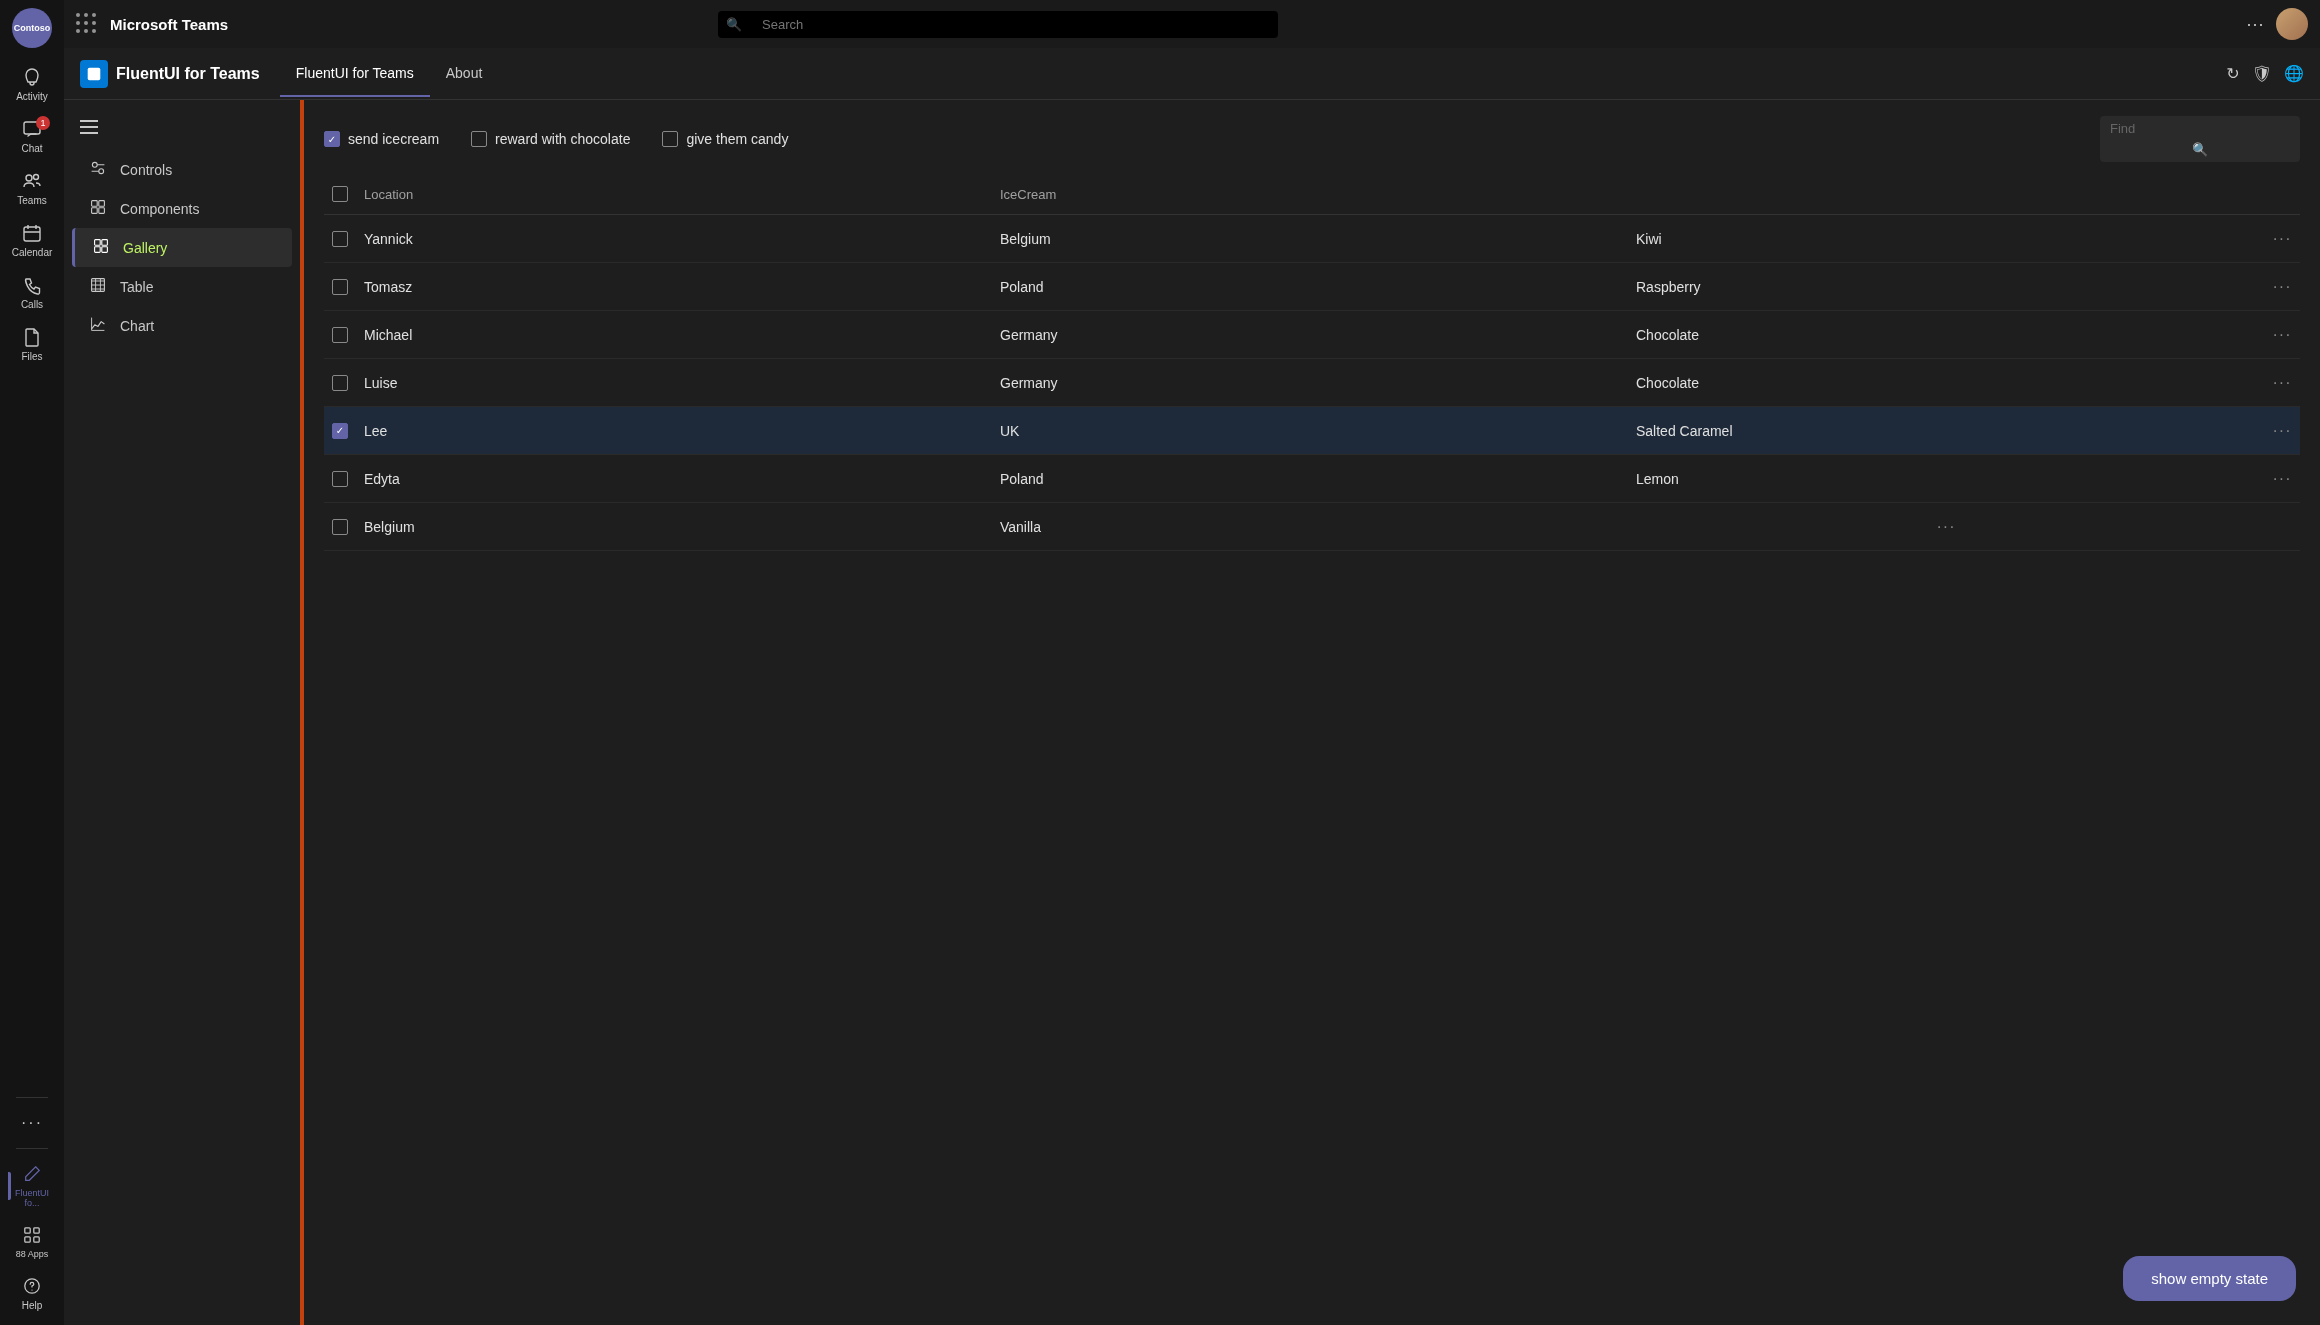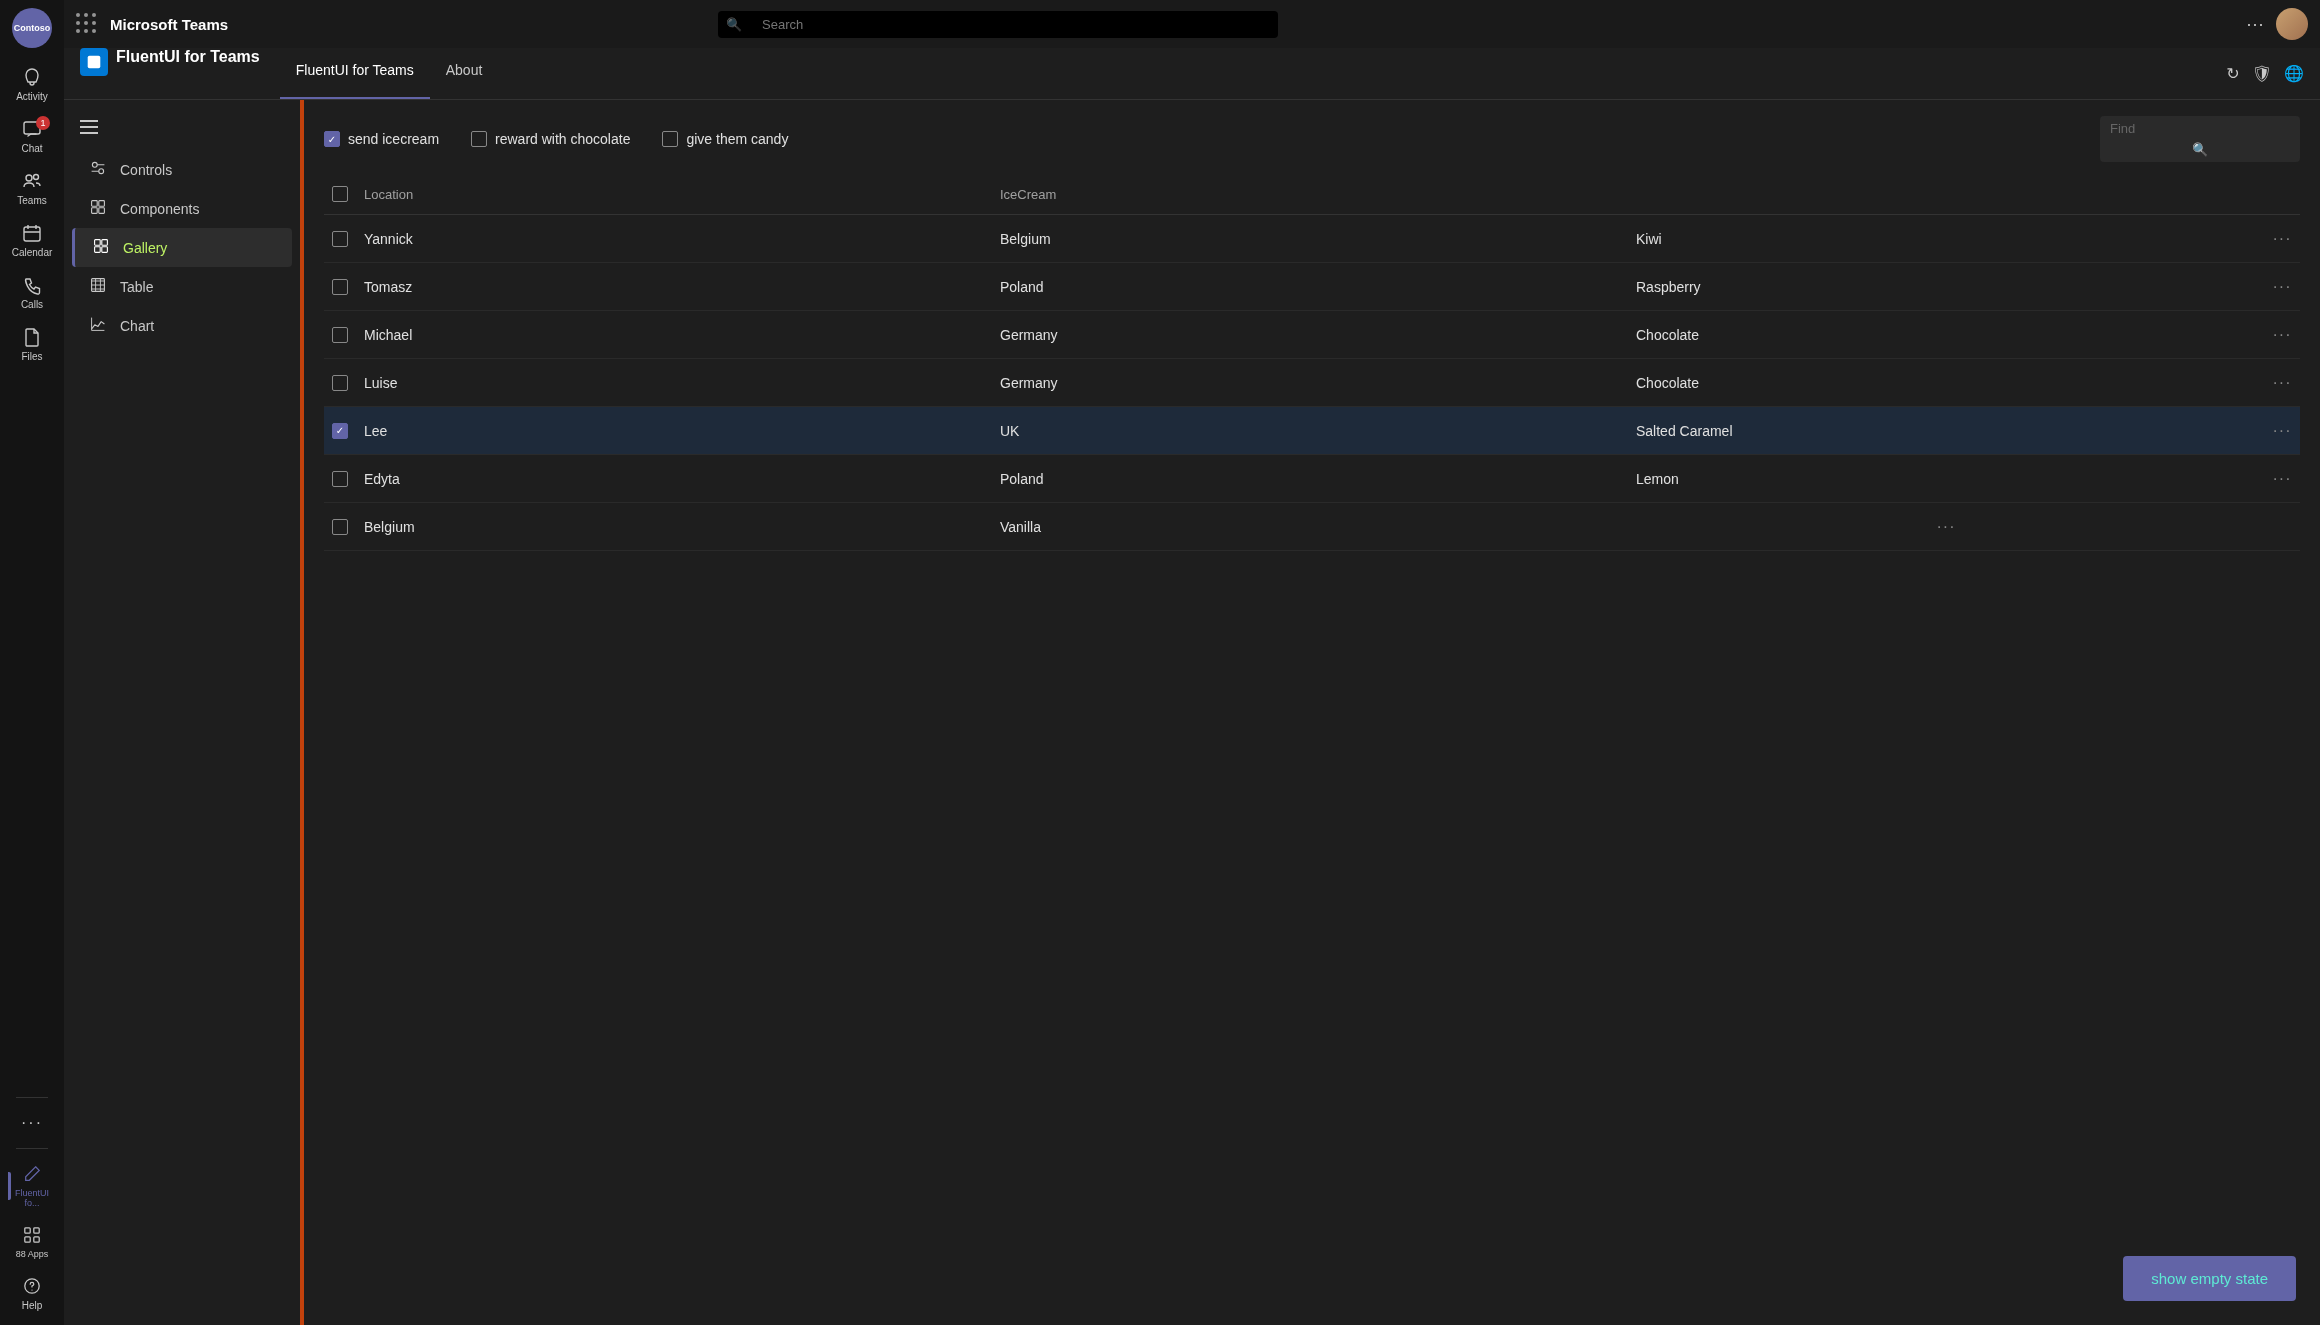--- a/index.html
+++ b/index.html
@@ -189,20 +189,21 @@
       overflow: hidden;
       background: #1e1e1e;
     }
 
     
     .app-header {
       height: 52px;
       background: #1e1e1e;
       border-bottom: 1px solid #333;
       display: flex;
+      align-items: center;
       padding: 0 16px;
       gap: 8px;
       flex-shrink: 0;
     }
     .app-logo {
       width: 28px;
       height: 28px;
       background: #0078d4;
       border-radius: 4px;
       display: flex;
@@ -392,23 +393,23 @@
     }
 
     
     .bottom-bar {
       position: fixed;
       bottom: 24px;
       right: 24px;
     }
     .show-empty-btn {
       background: #6264a7;
-      color: #5eead4;
+      color: #ffffff;
       border: none;
-      border-radius: 4px;
+      border-radius: 16px;
       padding: 14px 28px;
       font-size: 15px;
       cursor: pointer;
       font-family: 'Segoe UI', sans-serif;
     }
 
     
     ::-webkit-scrollbar { width: 6px; }
     ::-webkit-scrollbar-track { background: #1e1e1e; }
     ::-webkit-scrollbar-thumb { background: #444; border-radius: 3px; }

